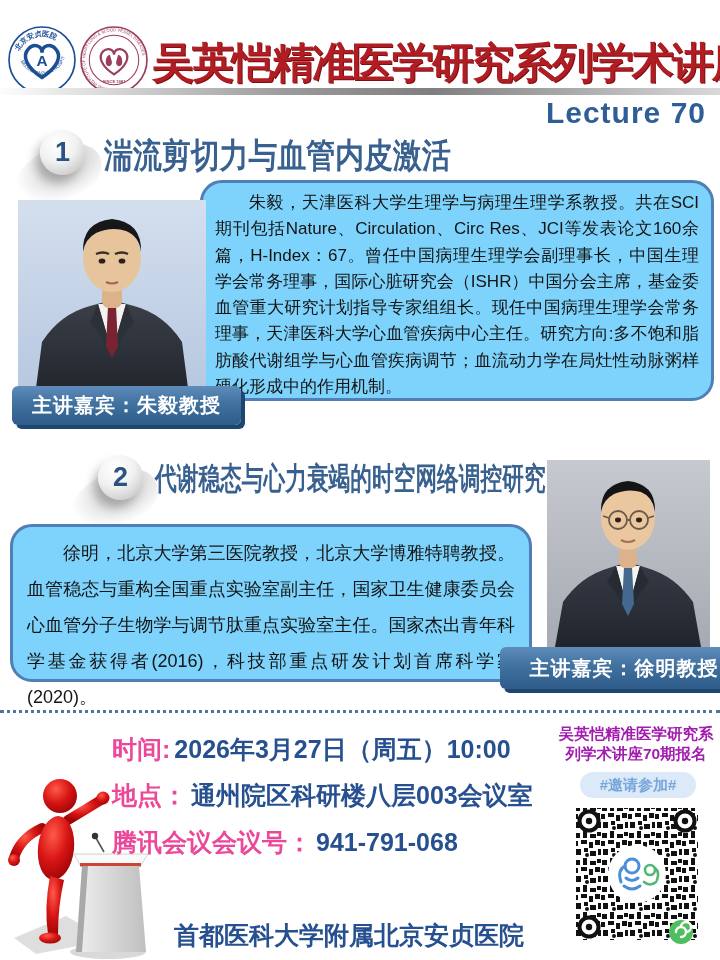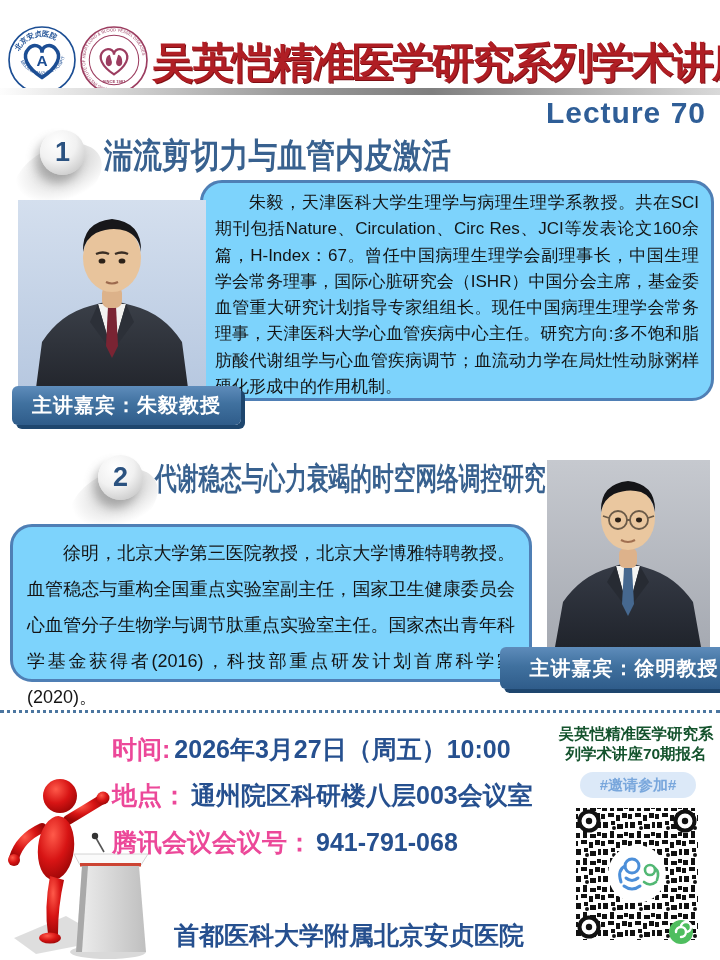--- a/index.html
+++ b/index.html
@@ -50,21 +50,21 @@
   
   .podium{left:8px;top:768px;width:145px;height:192px;}
   .info{left:112px;top:726px;width:460px;}
   .info-line{height:46.5px;display:flex;align-items:center;font-size:25px;font-weight:bold;
              white-space:nowrap;letter-spacing:0;}
   .info-label{color:#ec4899;}
   .info-value{color:#26508F;margin-left:4px;}
   .indent5{padding-left:58px;}
 
   .signup{left:552px;top:724px;width:168px;text-align:center;font-size:15.5px;font-weight:bold;
-          color:#14532d;line-height:1.32;}
+          color:#a21caf;line-height:1.32;}
   .badge{left:580px;top:772px;width:116px;height:26px;border-radius:14px;background:#DCE9F8;
          color:#79A7DC;font-size:15px;font-weight:bold;display:flex;align-items:center;justify-content:center;}
   .qr{left:574px;top:804px;width:130px;height:152px;}
 
   svg text{font-family:"Liberation Sans",sans-serif;}
 </style>
 </head>
 <body>
 
 <div class="poster">

